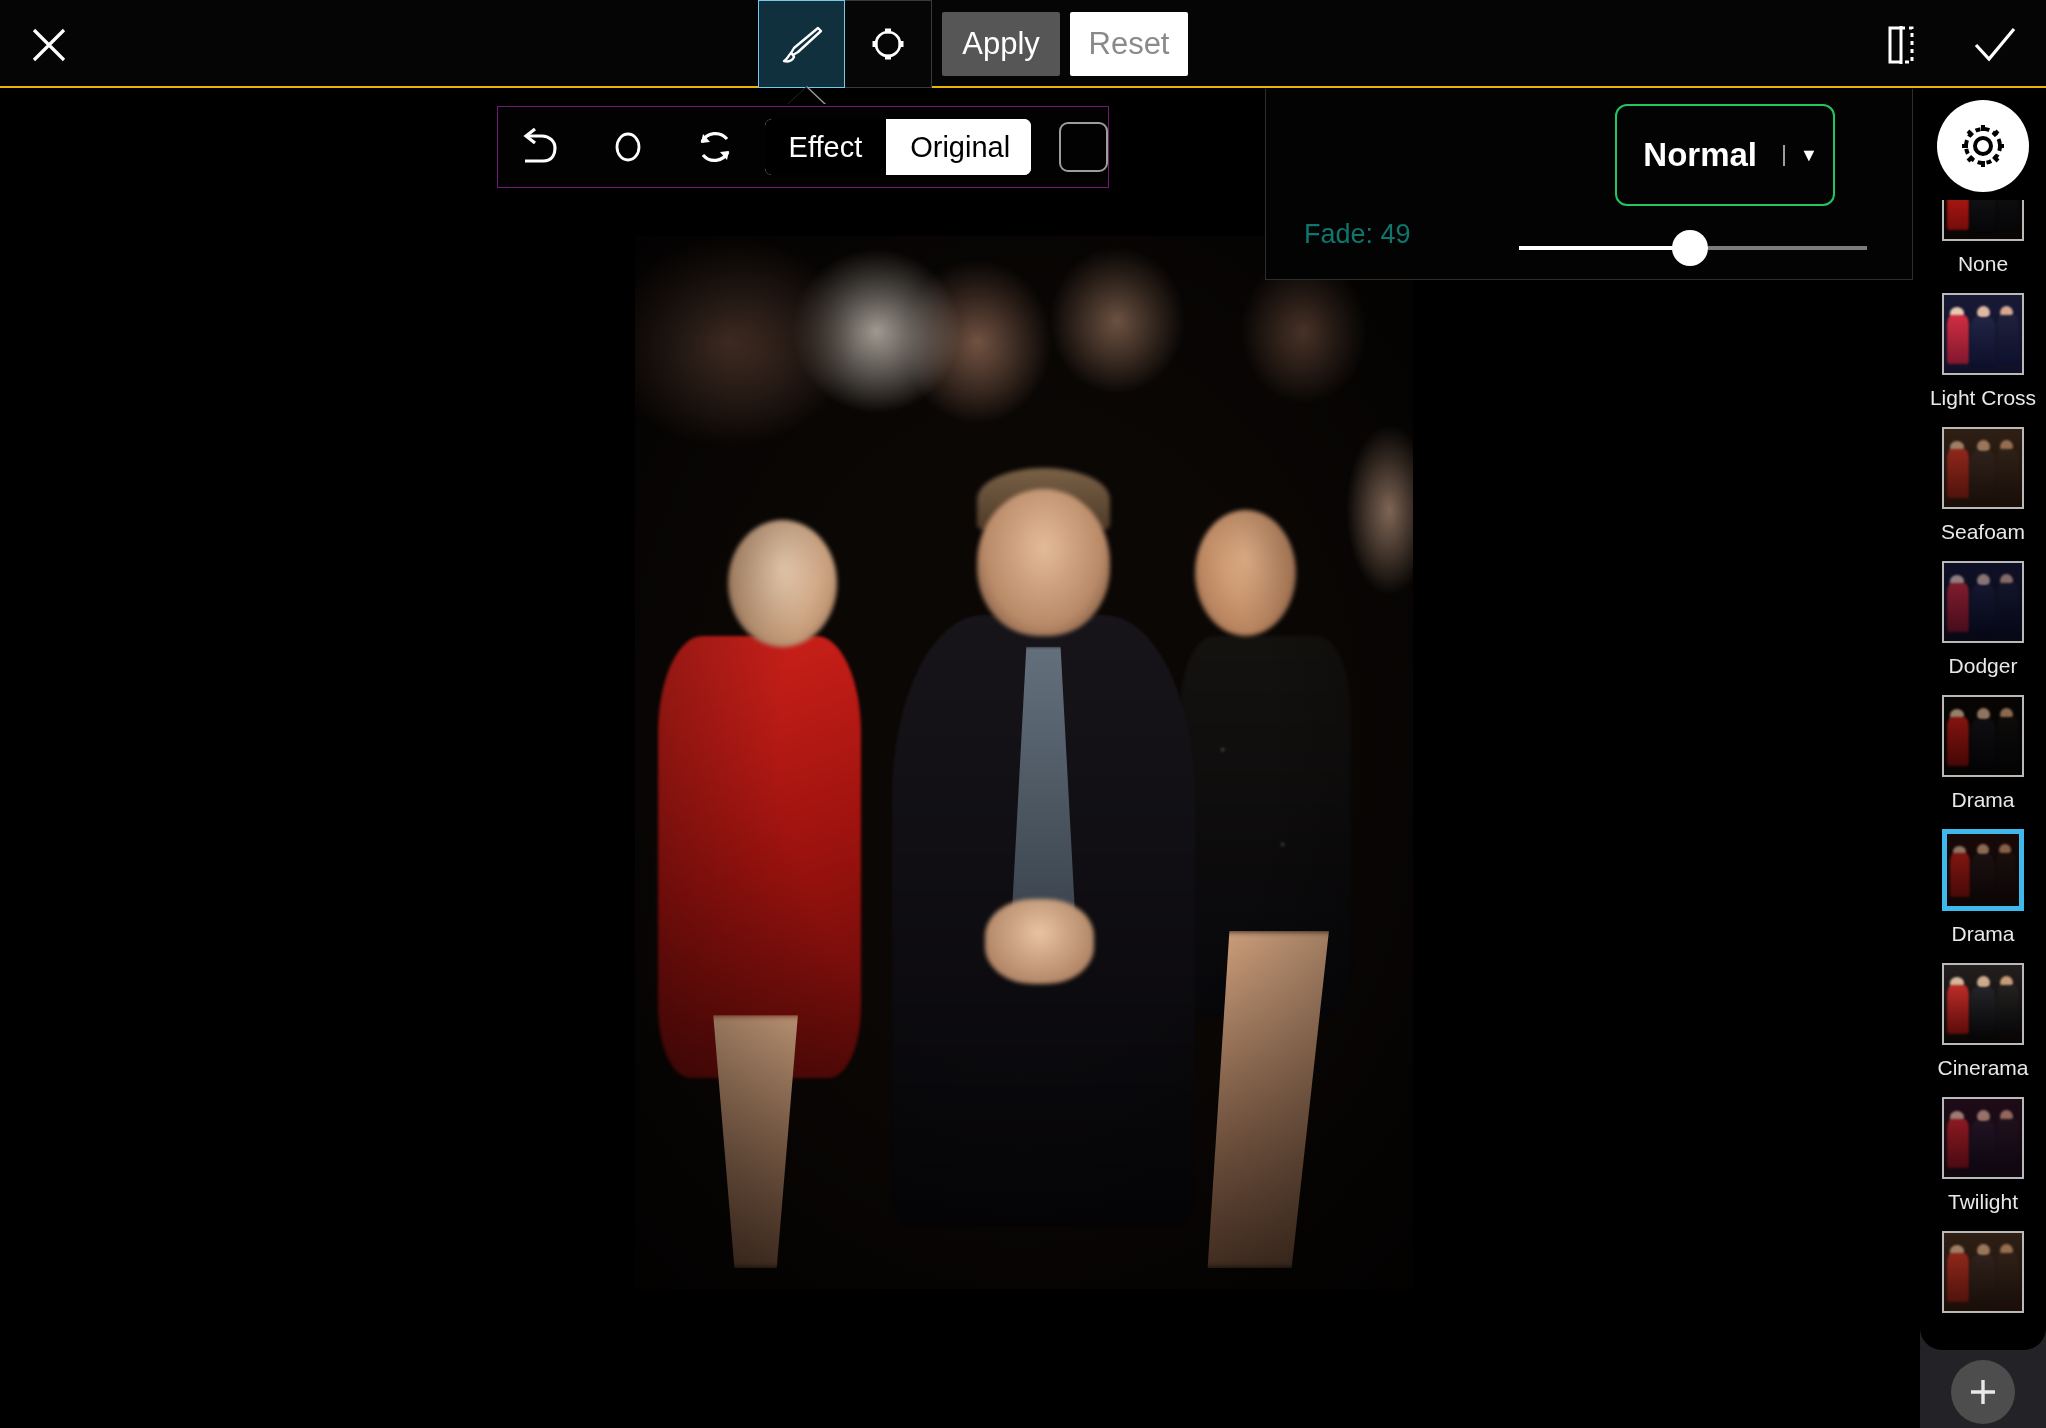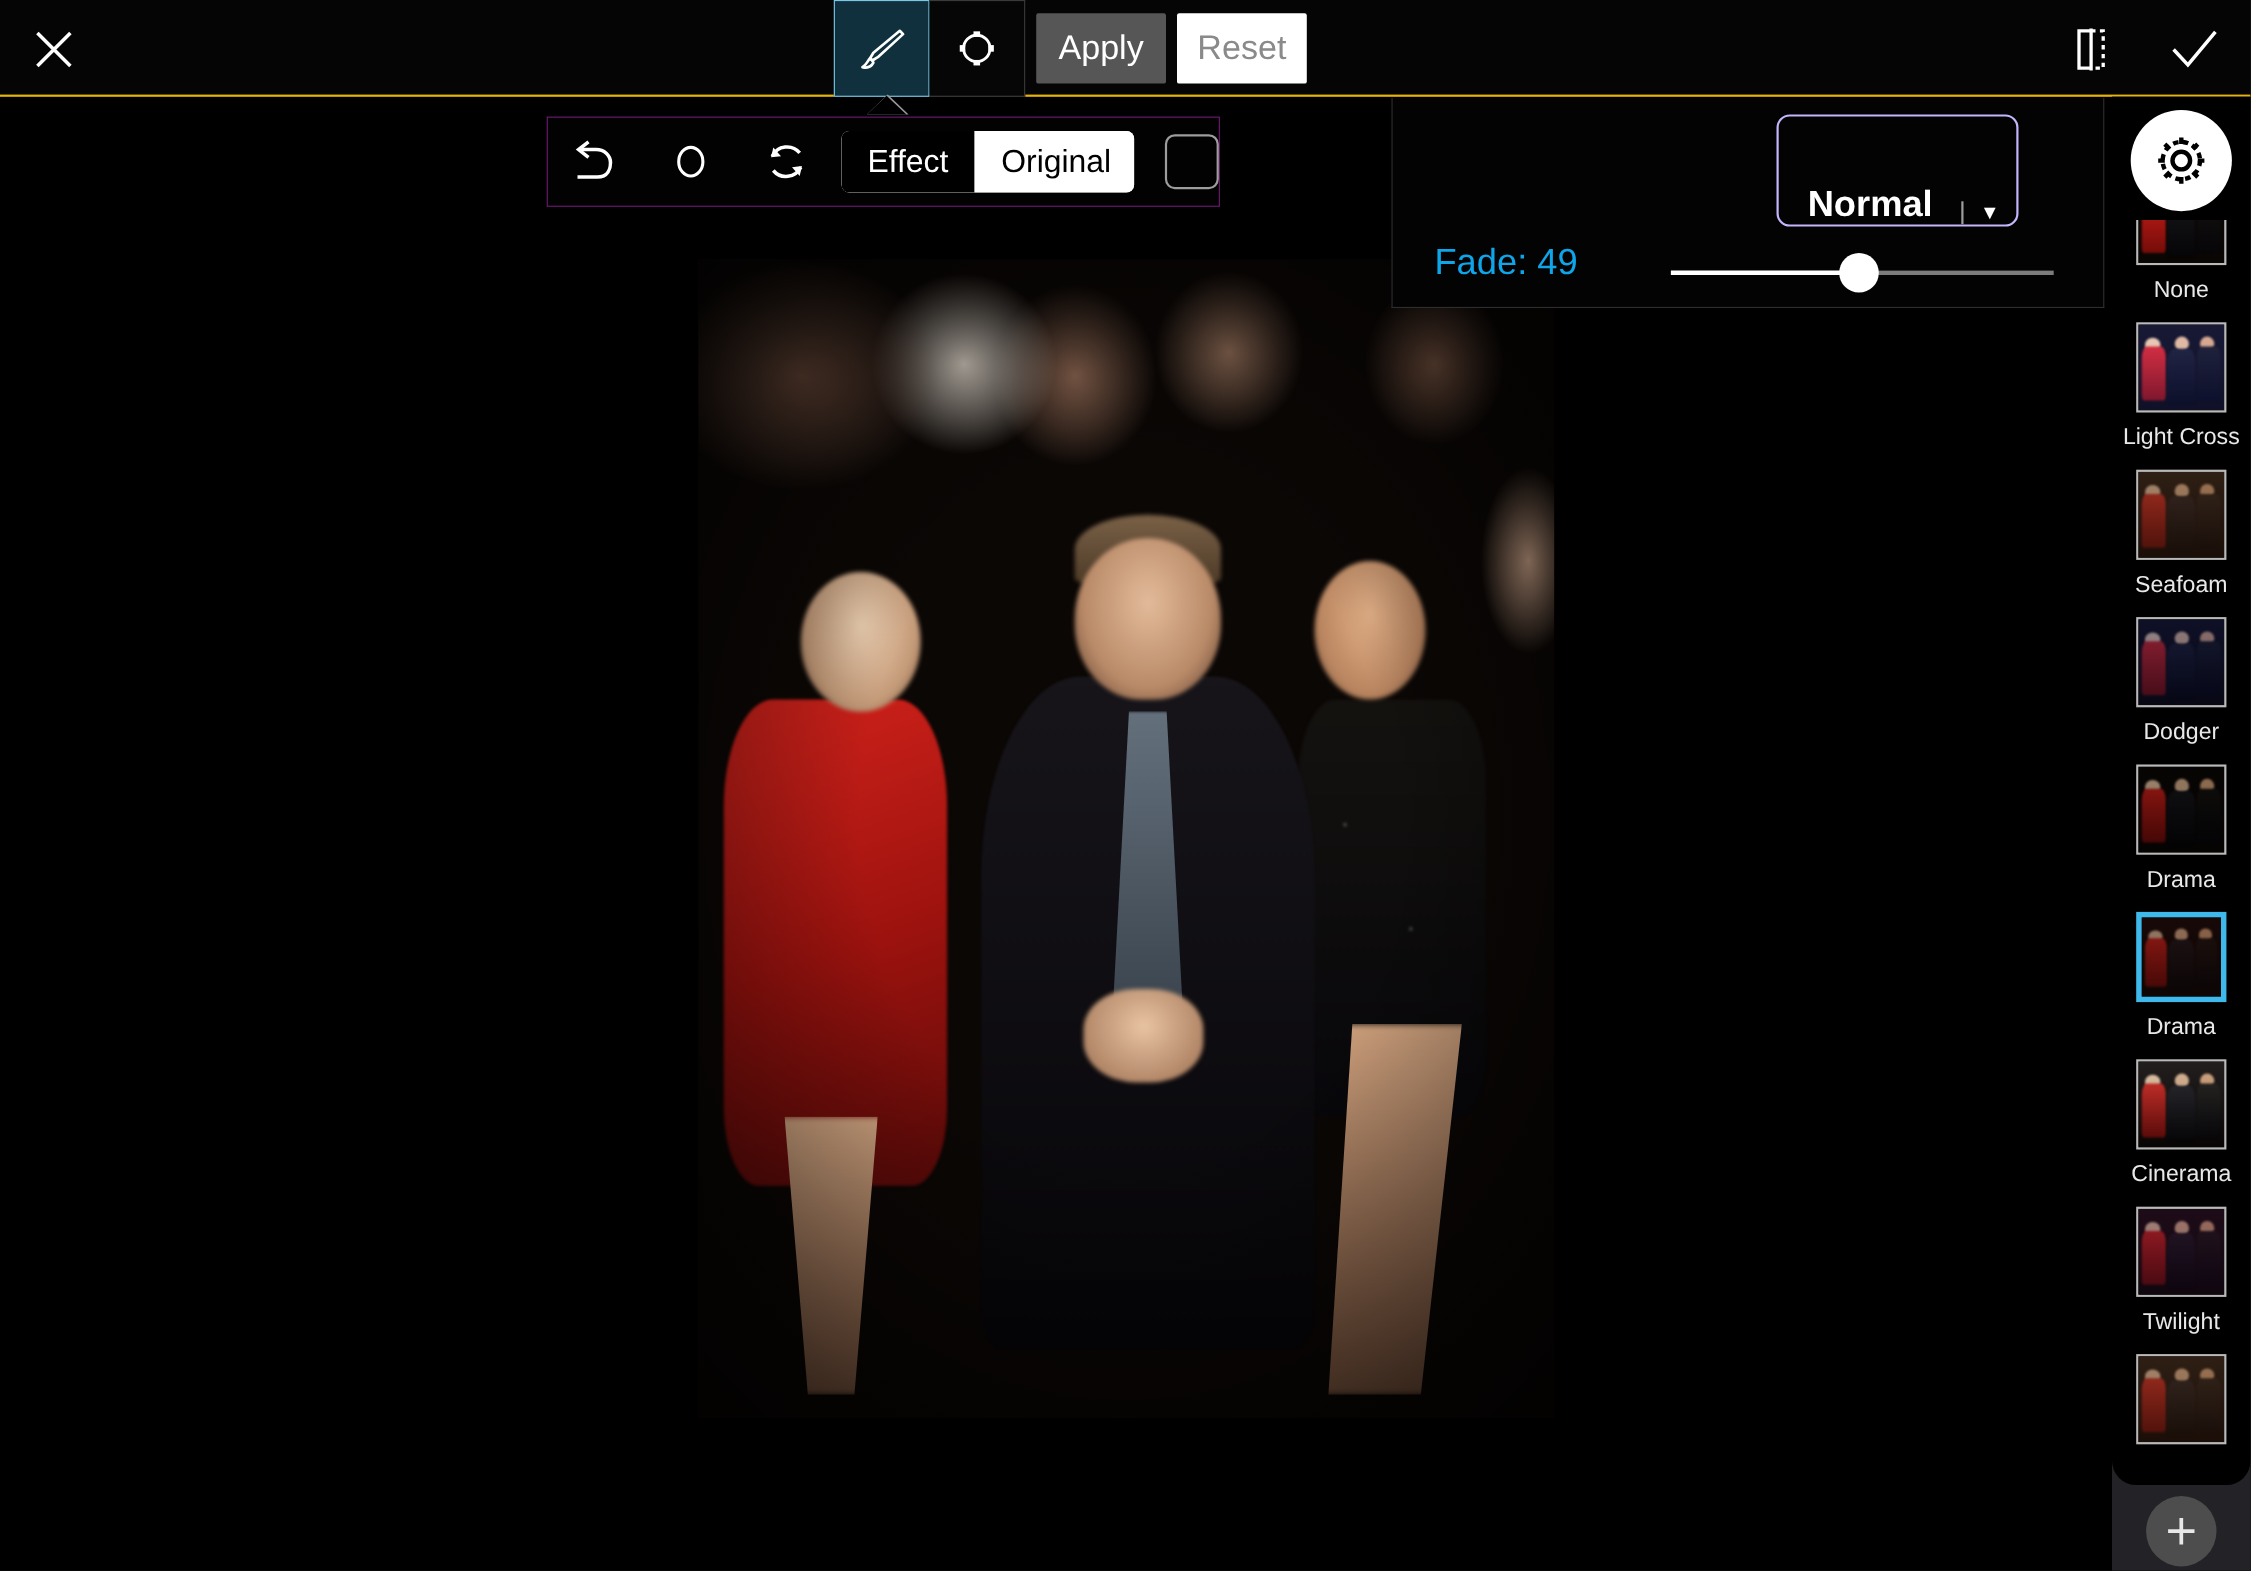--- a/index.html
+++ b/index.html
@@ -164,22 +164,22 @@
     border: 1px solid #2e2e2e;
     border-top: none;
     box-sizing: border-box;
     z-index: 9;
   }
   #blend-select {
     position: absolute;
     right: 77px; top: 15px;
     height: 98px;
     display: flex;
-    align-items: flex-end;
-    border: 2px solid #c4b5fd;
+    align-items: center;
+    border: 2px solid #22c55e;
     border-radius: 12px;
     overflow: hidden;
     cursor: pointer;
   }
   #blend-label {
     display: flex; align-items: center; justify-content: center;
     padding: 0 26px;
     font-size: 33px;
     font-weight: bold;
     color: #fff;
@@ -187,22 +187,22 @@
   #blend-caret {
     width: 48px;
     display: flex; align-items: center; justify-content: center;
     border-left: 2px solid #9d9d9d;
     font-size: 18px;
     color: #fff;
   }
   #fade-label {
     position: absolute;
     left: 38px; top: 130px;
-    font-size: 33px;
-    color: #0ea5e9;
+    font-size: 27px;
+    color: #0f766e;
   }
   #fade-slider {
     position: absolute;
     left: 253px; top: 157px;
     width: 348px; height: 5px;
     cursor: pointer;
   }
   #fade-track-bg {
     position: absolute; left: 0; top: 0;
     width: 348px; height: 4px;

